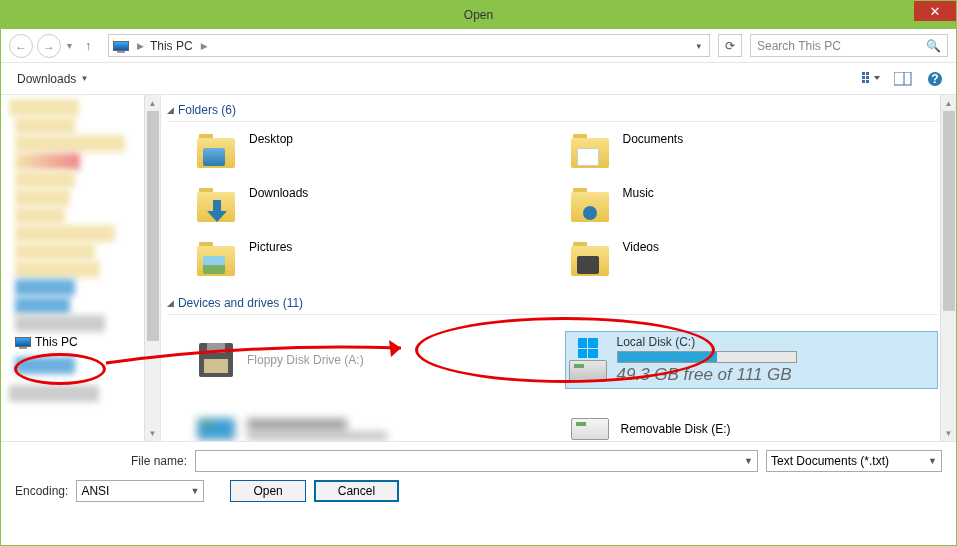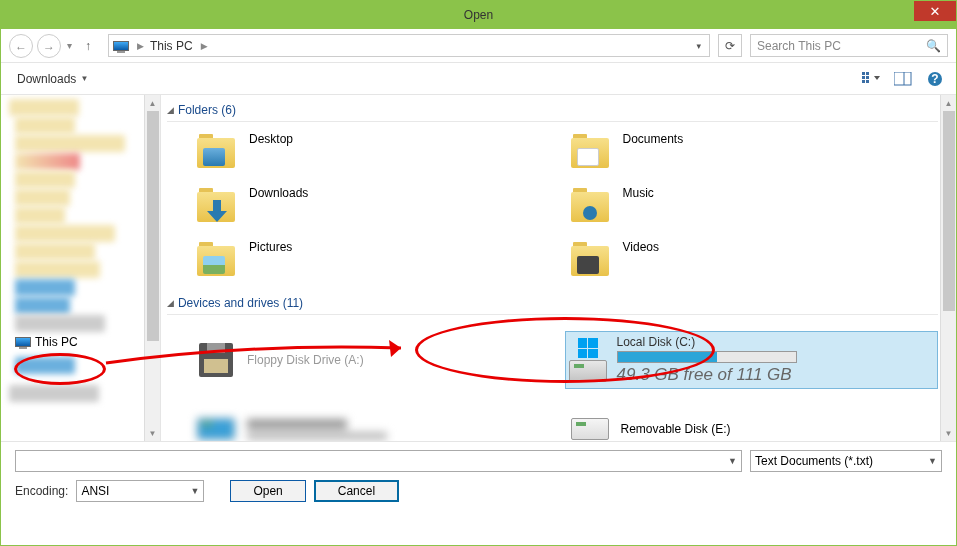--- a/index.html
+++ b/index.html
@@ -272,25 +272,26 @@
       <div class="main-scroll">
         <div style="position:absolute;top:0;left:0;width:100%;height:16px;display:flex;align-items:center;justify-content:center;font-size:8px;color:#888;">▲</div>
         <div class="thumb"></div>
         <div style="position:absolute;bottom:0;left:0;width:100%;height:16px;display:flex;align-items:center;justify-content:center;font-size:8px;color:#888;">▼</div>
       </div>
     </div>
   </div>
 
   <div class="bottombar">
     <div class="row">
+      <span class="lbl" style="width:172px;">File name:</span>
       <div class="combo" style="flex:1;">
         <span></span>
         <span class="caret">▼</span>
       </div>
-      <div class="combo" style="width:192px;">
+      <div class="combo" style="width:176px;">
         <span>Text Documents (*.txt)</span>
         <span class="caret">▼</span>
       </div>
     </div>
     <div class="row" style="">
       <span class="lbl">Encoding:</span>
       <div class="combo" style="width:128px;">
         <span>ANSI</span>
         <span class="caret">▼</span>
       </div>

